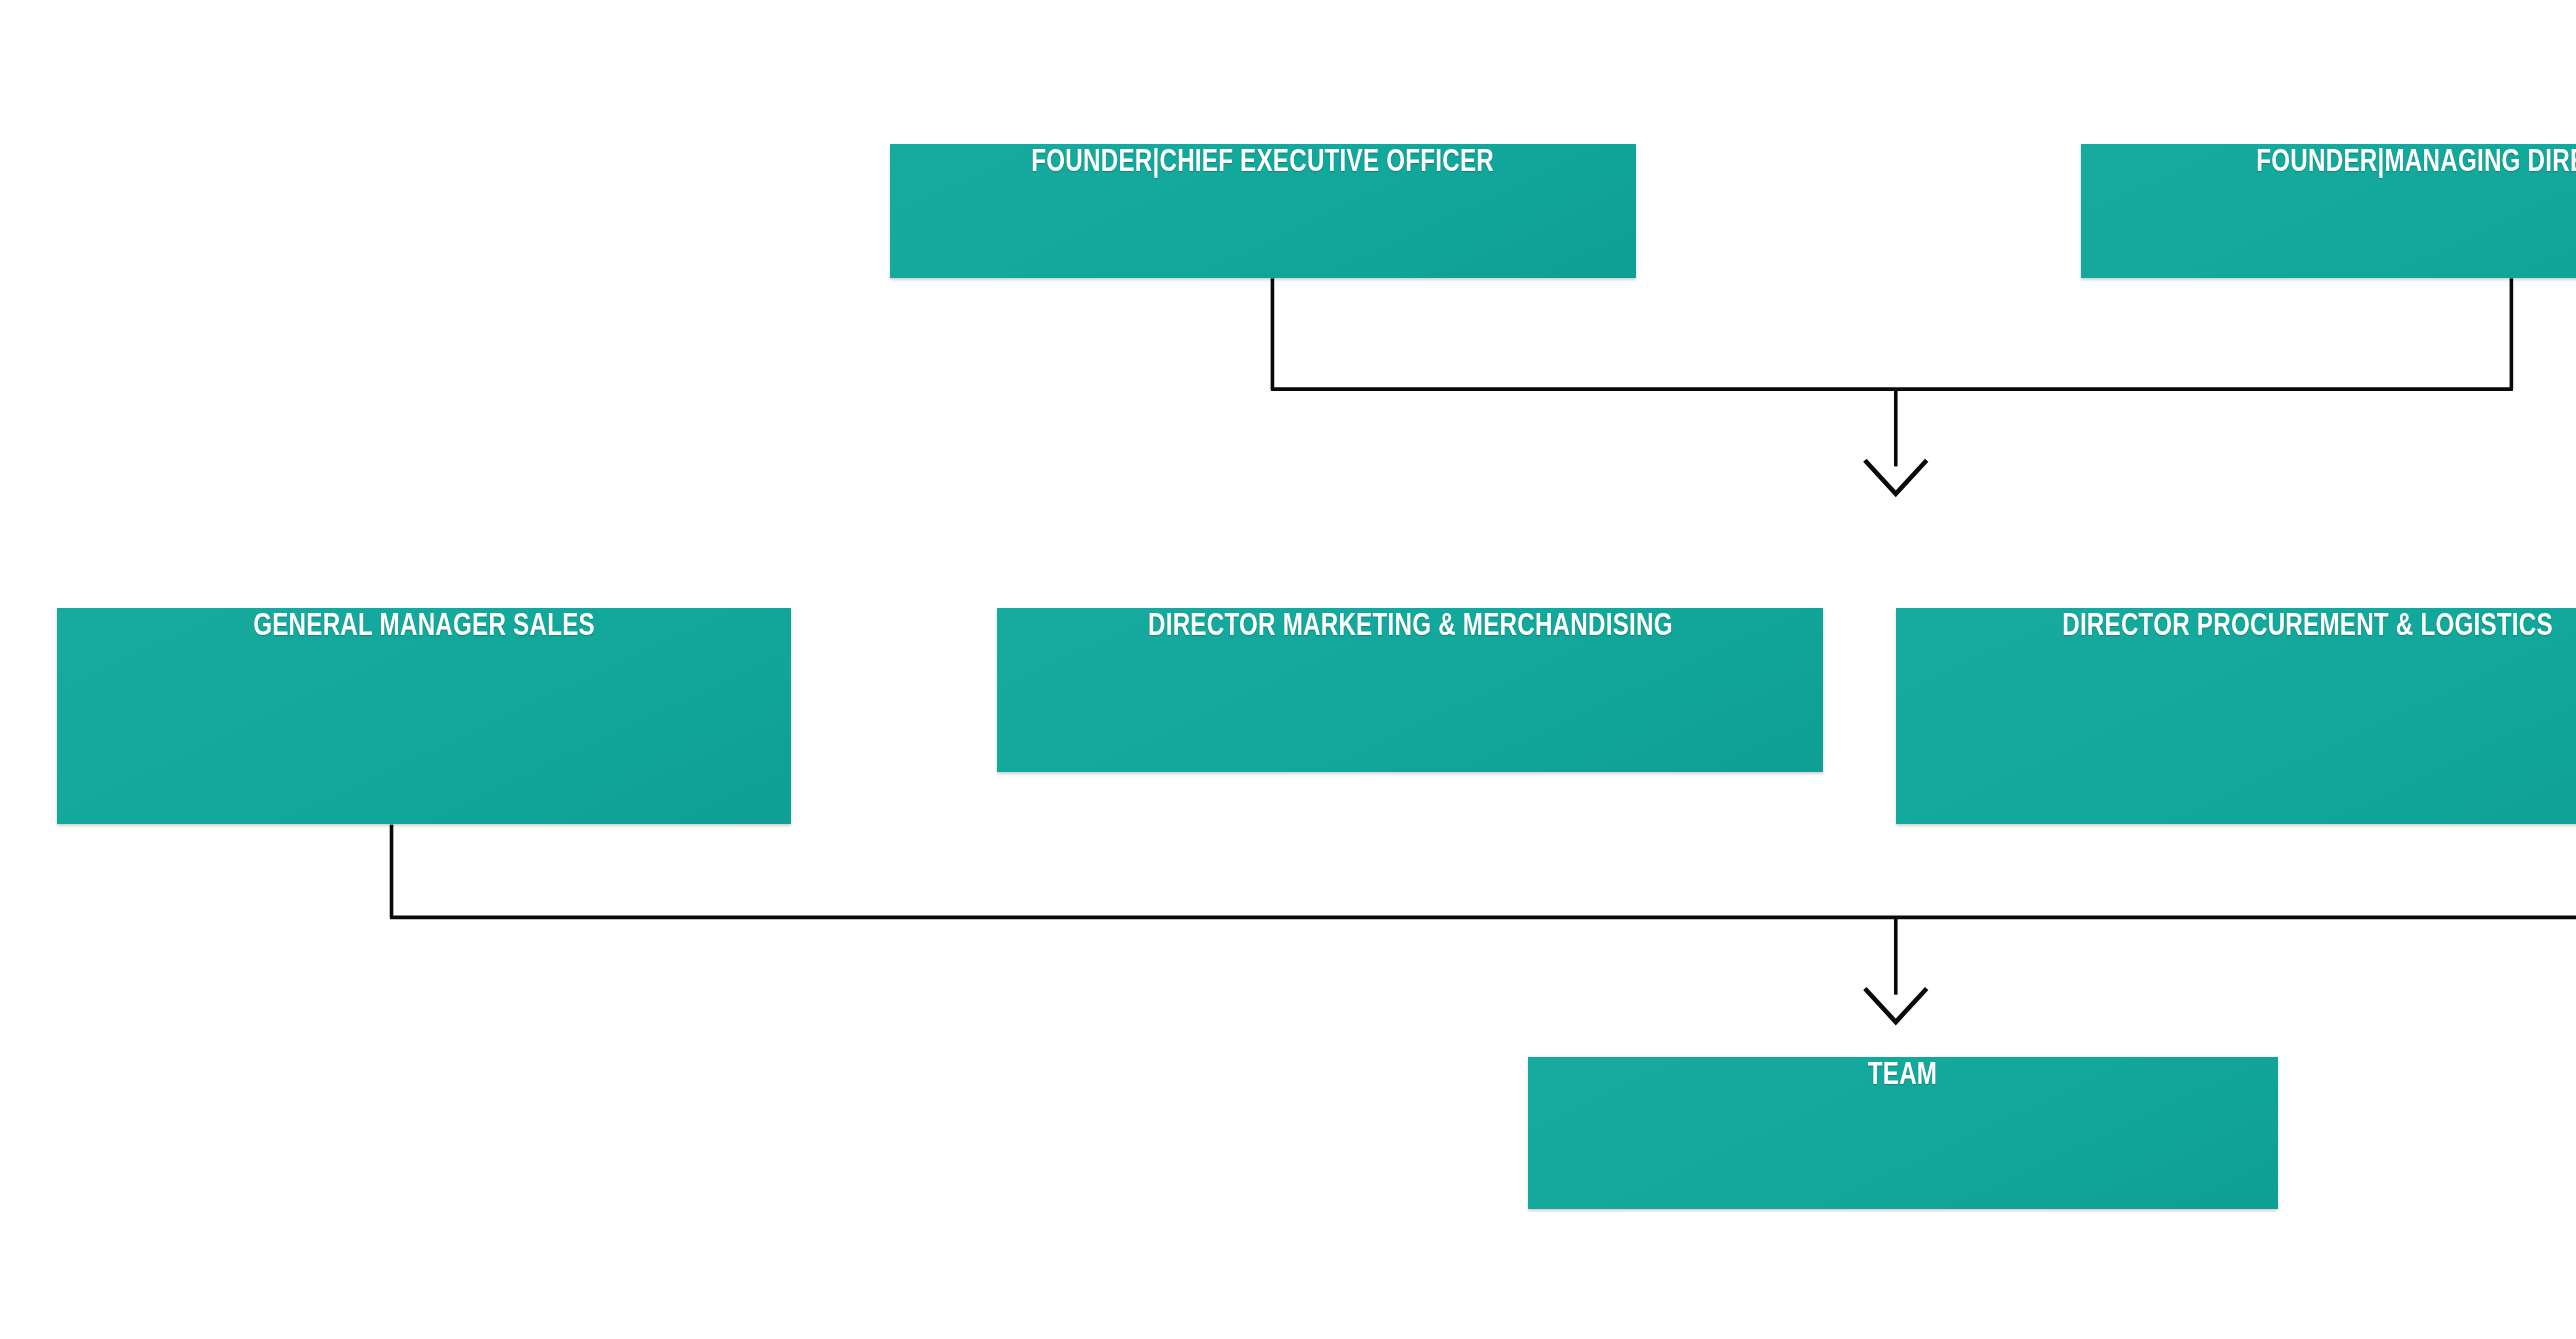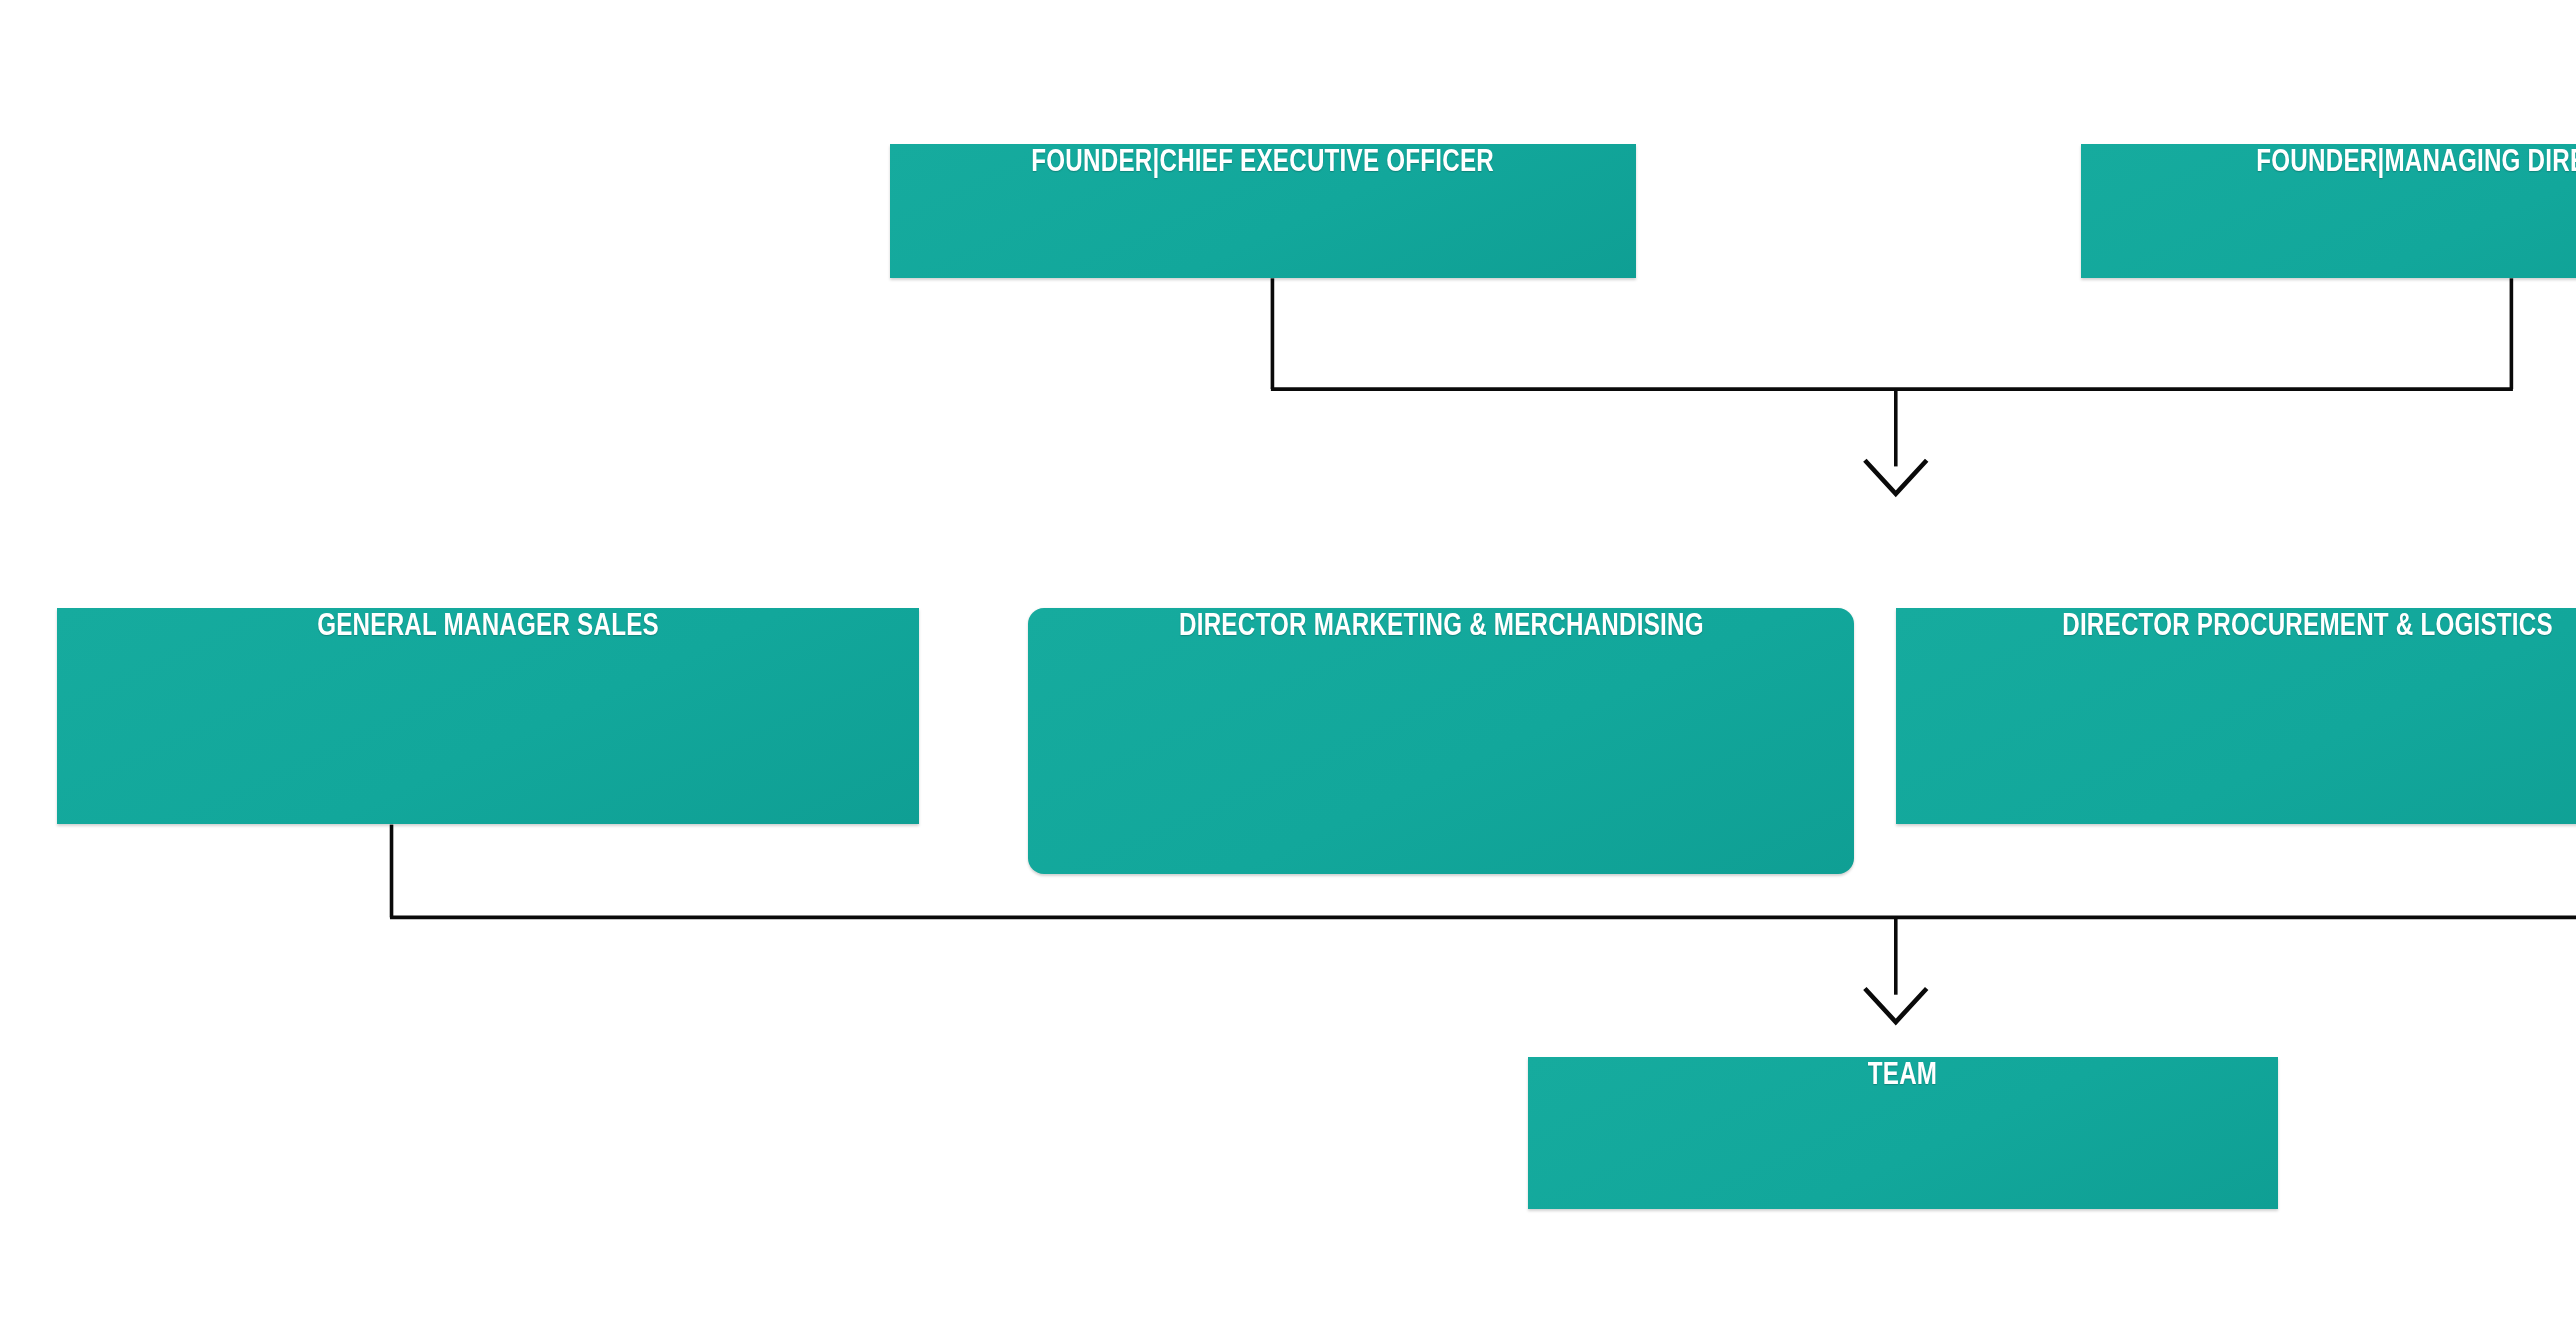--- a/index.html
+++ b/index.html
@@ -90,25 +90,25 @@
   </svg>
 
   <div class="node" style="left:890px; top:144px; width:746px; height:134px;">
     <span class="node-label">FOUNDER|CHIEF EXECUTIVE OFFICER</span>
   </div>
 
   <div class="node" style="left:2081px; top:144px; width:749px; height:134px;">
     <span class="node-label">FOUNDER|MANAGING DIRECTOR</span>
   </div>
 
-  <div class="node" style="left:57px; top:608px; width:862px; height:216px;">
+  <div class="node" style="left:57px; top:608px; width:734px; height:216px;">
     <span class="node-label">GENERAL MANAGER SALES</span>
   </div>
 
-  <div class="node" style="left:1028px; top:608px; width:826px; height:266px;border-radius:16px;">
+  <div class="node" style="left:997px; top:608px; width:826px; height:164px;">
     <span class="node-label">DIRECTOR MARKETING &amp; MERCHANDISING</span>
   </div>
 
   <div class="node" style="left:1896px; top:608px; width:824px; height:216px;">
     <span class="node-label">DIRECTOR PROCUREMENT &amp; LOGISTICS</span>
   </div>
 
   <div class="node" style="left:1528px; top:1057px; width:750px; height:152px;">
     <span class="node-label">TEAM</span>
   </div>

